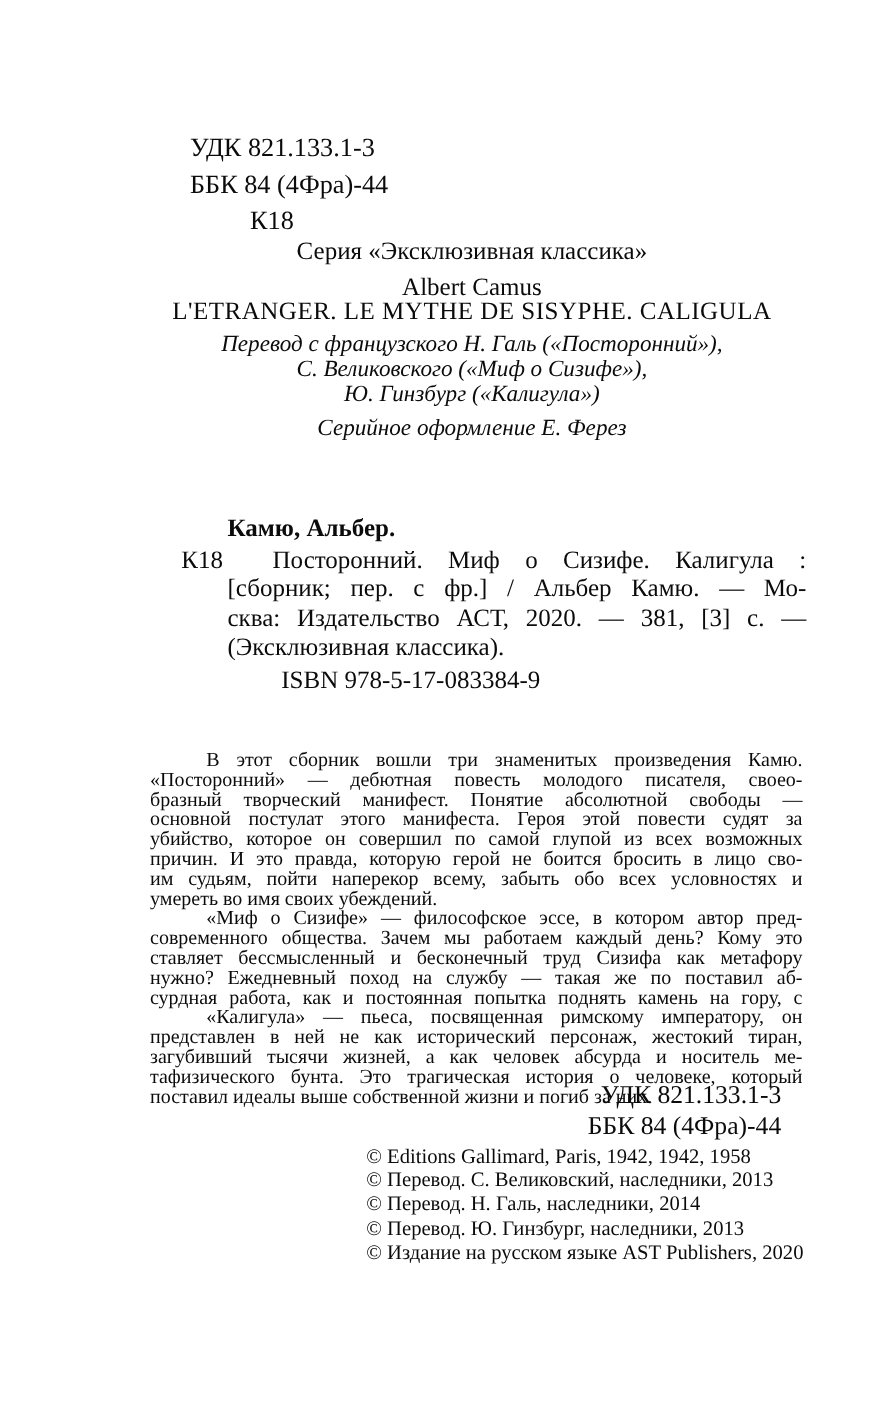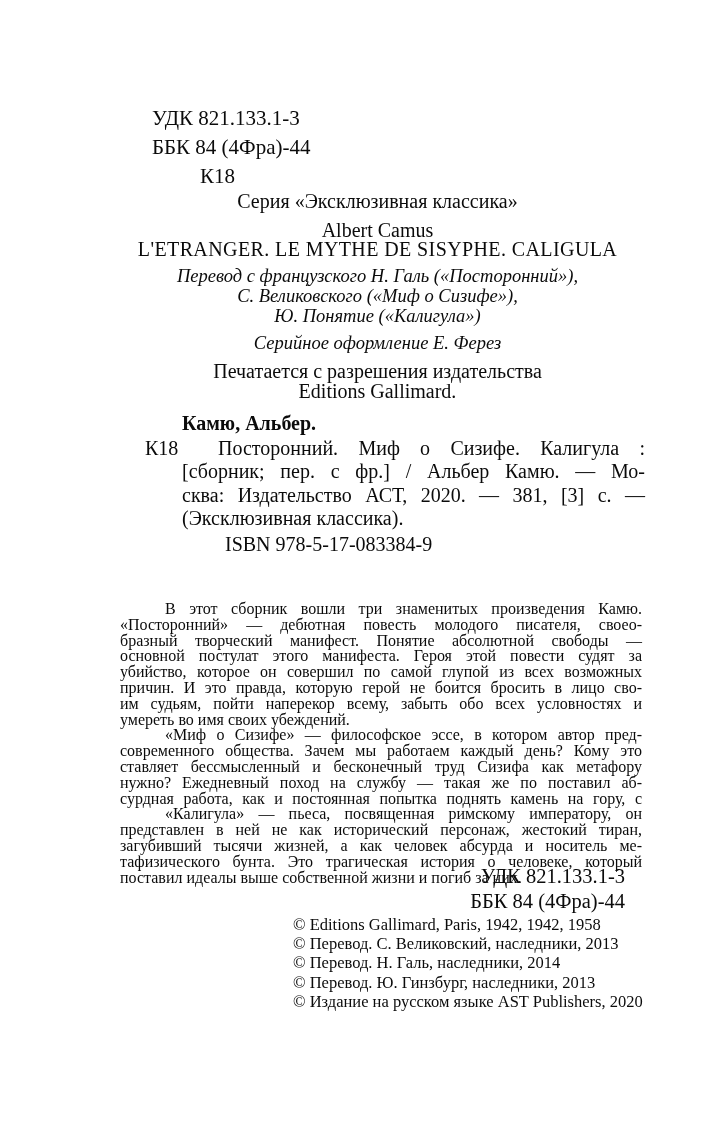--- a/index.html
+++ b/index.html
@@ -53,29 +53,25 @@
   <div class="abs ccol series">Серия «Эксклюзивная классика»</div>
 
   <div class="abs ccol orig">
     <div>Albert Camus</div>
     <div class="title">L'ETRANGER. LE MYTHE DE SISYPHE. CALIGULA</div>
   </div>
 
   <div class="abs ccol translators">
     <div>Перевод с французского Н. Галь («Посторонний»),</div>
     <div>С. Великовского («Миф о Сизифе»),</div>
-    <div>Ю. Понятие («Калигула»)</div>
+    <div>Ю. Гинзбург («Калигула»)</div>
   </div>
 
   <div class="abs ccol design">Серийное оформление Е. Ферез</div>
 
-  <div class="abs ccol permission">
-    <div>Печатается с разрешения издательства</div>
-    <div>Editions Gallimard.</div>
-  </div>
 
   <div class="abs card-author">Камю, Альбер.</div>
   <div class="abs card-code">К18</div>
 
   <div class="abs card-desc">
     <div class="jl ind">Посторонний. Миф о Сизифе. Калигула :</div>
     <div class="jl">[сборник; пер. с фр.] / Альбер Камю. — Мо-</div>
     <div class="jl">сква: Издательство АСТ, 2020. — 381, [3] с. —</div>
     <div class="jl last">(Эксклюзивная классика).</div>
   </div>

